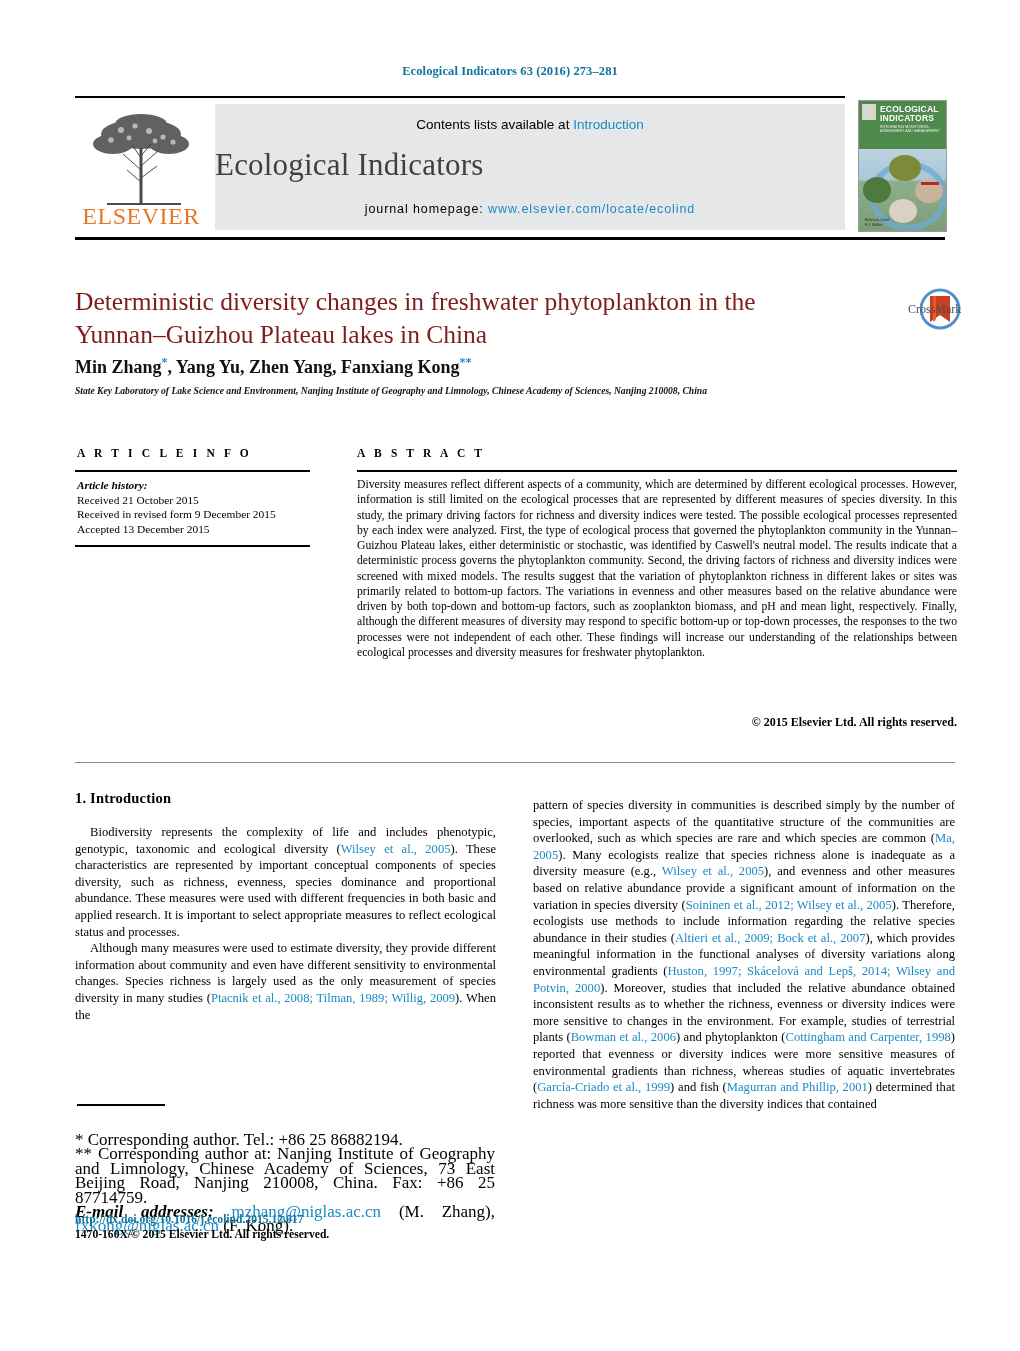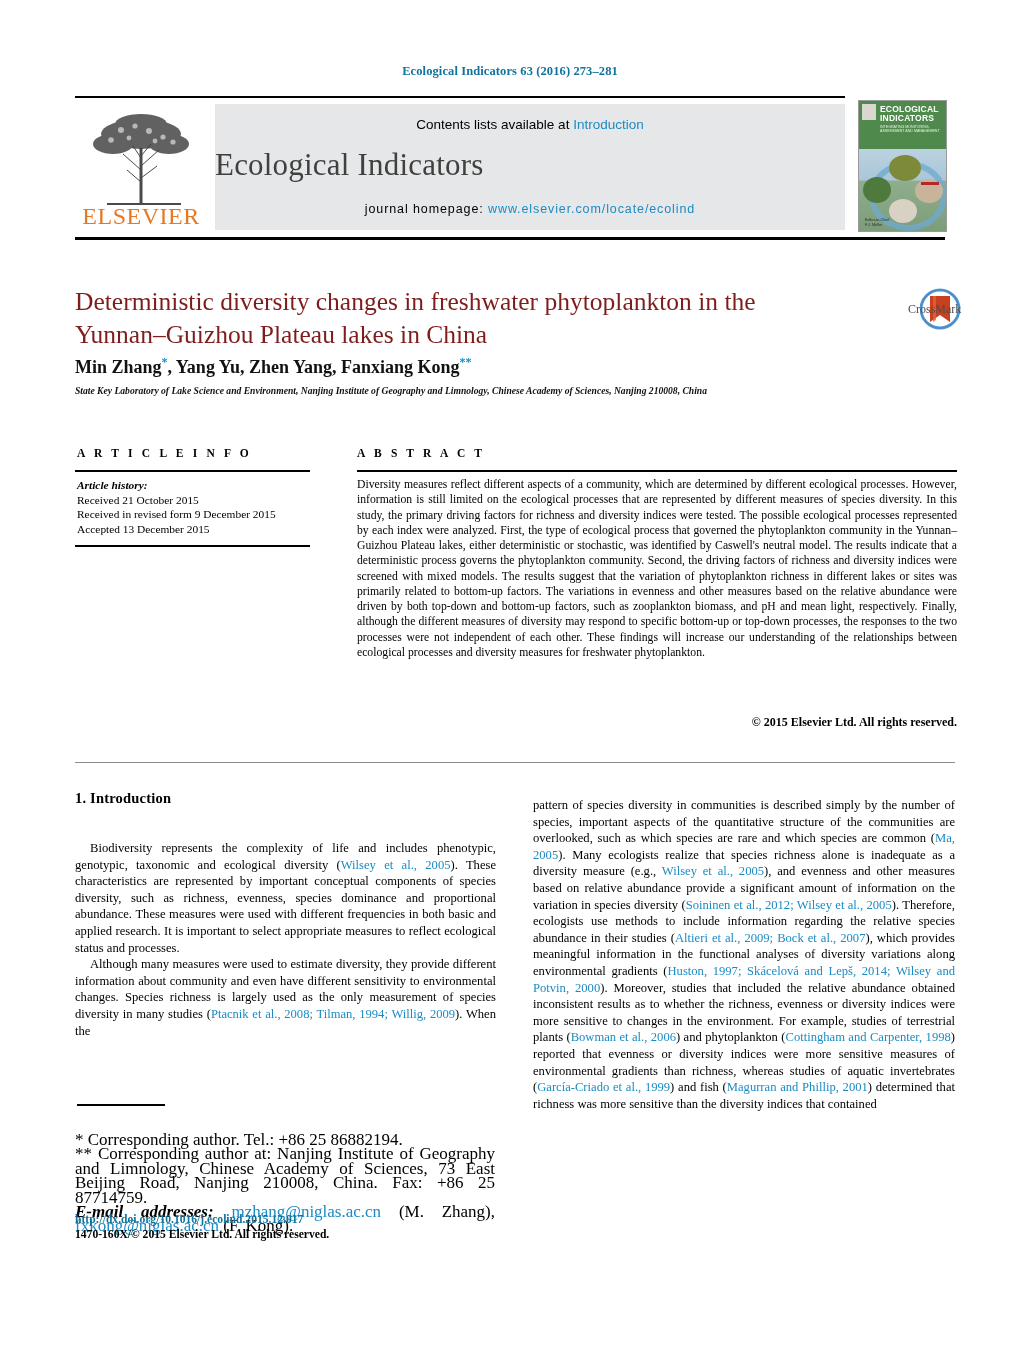--- a/index.html
+++ b/index.html
@@ -268,21 +268,21 @@
     font-weight: bold;
     letter-spacing: .2px;
   }
   .col {
     position: absolute;
     font-size: 12.6px;
     line-height: 16.6px;
     text-align: justify;
     color: #000;
   }
-  .col-left  { left: 75px;  top: 824px; width: 421px; margin-top: 16px; }
+  .col-left  { left: 75px;  top: 824px; width: 421px; }
   .col-right { left: 533px; top: 797px; width: 422px; }
   .col p { margin: 0; text-indent: 15px; }
   .col p.noindent { text-indent: 0; }
   a.cite, .cite {
     color: #1a8bc4;
     text-decoration: none;
   }
 
   
   .fn-rule {
@@ -416,21 +416,21 @@
   <div class="sec-rule" style="left:357px; top:470px; width:600px;"></div>
   <div class="abs-col">Diversity measures reflect different aspects of a community, which are determined by different ecological processes. However, information is still limited on the ecological processes that are represented by different measures of species diversity. In this study, the primary driving factors for richness and diversity indices were tested. The possible ecological processes represented by each index were analyzed. First, the type of ecological process that governed the phytoplankton community in the Yunnan–Guizhou Plateau lakes, either deterministic or stochastic, was identified by Caswell's neutral model. The results indicate that a deterministic process governs the phytoplankton community. Second, the driving factors of richness and diversity indices were screened with mixed models. The results suggest that the variation of phytoplankton richness in different lakes or sites was primarily related to bottom-up factors. The variations in evenness and other measures based on the relative abundance were driven by both top-down and bottom-up factors, such as zooplankton biomass, and pH and mean light, respectively. Finally, although the different measures of diversity may respond to specific bottom-up or top-down processes, the responses to the two processes were not independent of each other. These findings will increase our understanding of the relationships between ecological processes and diversity measures for freshwater phytoplankton.</div>
   <div class="abs-copy">© 2015 Elsevier Ltd. All rights reserved.</div>
 
   <div class="divider-thin"></div>
 
   <div class="h1">1. Introduction</div>
 
   <div class="col col-left">
     <p id="L0">Biodiversity represents the complexity of life and includes phenotypic, genotypic, taxonomic and ecological diversity (<a class="cite" href="#">Wilsey et al., 2005</a>). These characteristics are represented by important conceptual components of species diversity, such as richness, evenness, species dominance and proportional abundance. These measures were used with different frequencies in both basic and applied research. It is important to select appropriate measures to reflect ecological status and processes.</p>
-    <p id="L1">Although many measures were used to estimate diversity, they provide different information about community and even have different sensitivity to environmental changes. Species richness is largely used as the only measurement of species diversity in many studies (<a class="cite" href="#">Ptacnik et al., 2008; Tilman, 1994; Willig, 2009</a>). When the</p>
+    <p id="L1">Although many measures were used to estimate diversity, they provide different information about community and even have different sensitivity to environmental changes. Species richness is largely used as the only measurement of species diversity in many studies (<a class="cite" href="#">Ptacnik et al., 2008; Tilman, 1989; Willig, 2009</a>). When the</p>
   </div>
 
   <div class="col col-right">
     <p class="noindent" id="R0">pattern of species diversity in communities is described simply by the number of species, important aspects of the quantitative structure of the communities are overlooked, such as which species are rare and which species are common (<a class="cite" href="#">Ma, 2005</a>). Many ecologists realize that species richness alone is inadequate as a diversity measure (e.g., <a class="cite" href="#">Wilsey et al., 2005</a>), and evenness and other measures based on relative abundance provide a significant amount of information on the variation in species diversity (<a class="cite" href="#">Soininen et al., 2012; Wilsey et al., 2005</a>). Therefore, ecologists use methods to include information regarding the relative species abundance in their studies (<a class="cite" href="#">Altieri et al., 2009; Bock et al., 2007</a>), which provides meaningful information in the functional analyses of diversity variations along environmental gradients (<a class="cite" href="#">Huston, 1997; Skácelová and Lepš, 2014; Wilsey and Potvin, 2000</a>). Moreover, studies that included the relative abundance obtained inconsistent results as to whether the richness, evenness or diversity indices were more sensitive to changes in the environment. For example, studies of terrestrial plants (<a class="cite" href="#">Bowman et al., 2006</a>) and phytoplankton (<a class="cite" href="#">Cottingham and Carpenter, 1998</a>) reported that evenness or diversity indices were more sensitive measures of environmental gradients than richness, whereas studies of aquatic invertebrates (<a class="cite" href="#">García-Criado et al., 1999</a>) and fish (<a class="cite" href="#">Magurran and Phillip, 2001</a>) determined that richness was more sensitive than the diversity indices that contained</p>
   </div>
 
   <div class="fn-rule"></div>
   <div class="footnotes">
     <div>* Corresponding author. Tel.: +86 25 86882194.</div>
     <div>** Corresponding author at: Nanjing Institute of Geography and Limnology, Chinese Academy of Sciences, 73 East Beijing Road, Nanjing 210008, China. Fax: +86 25 87714759.</div>

